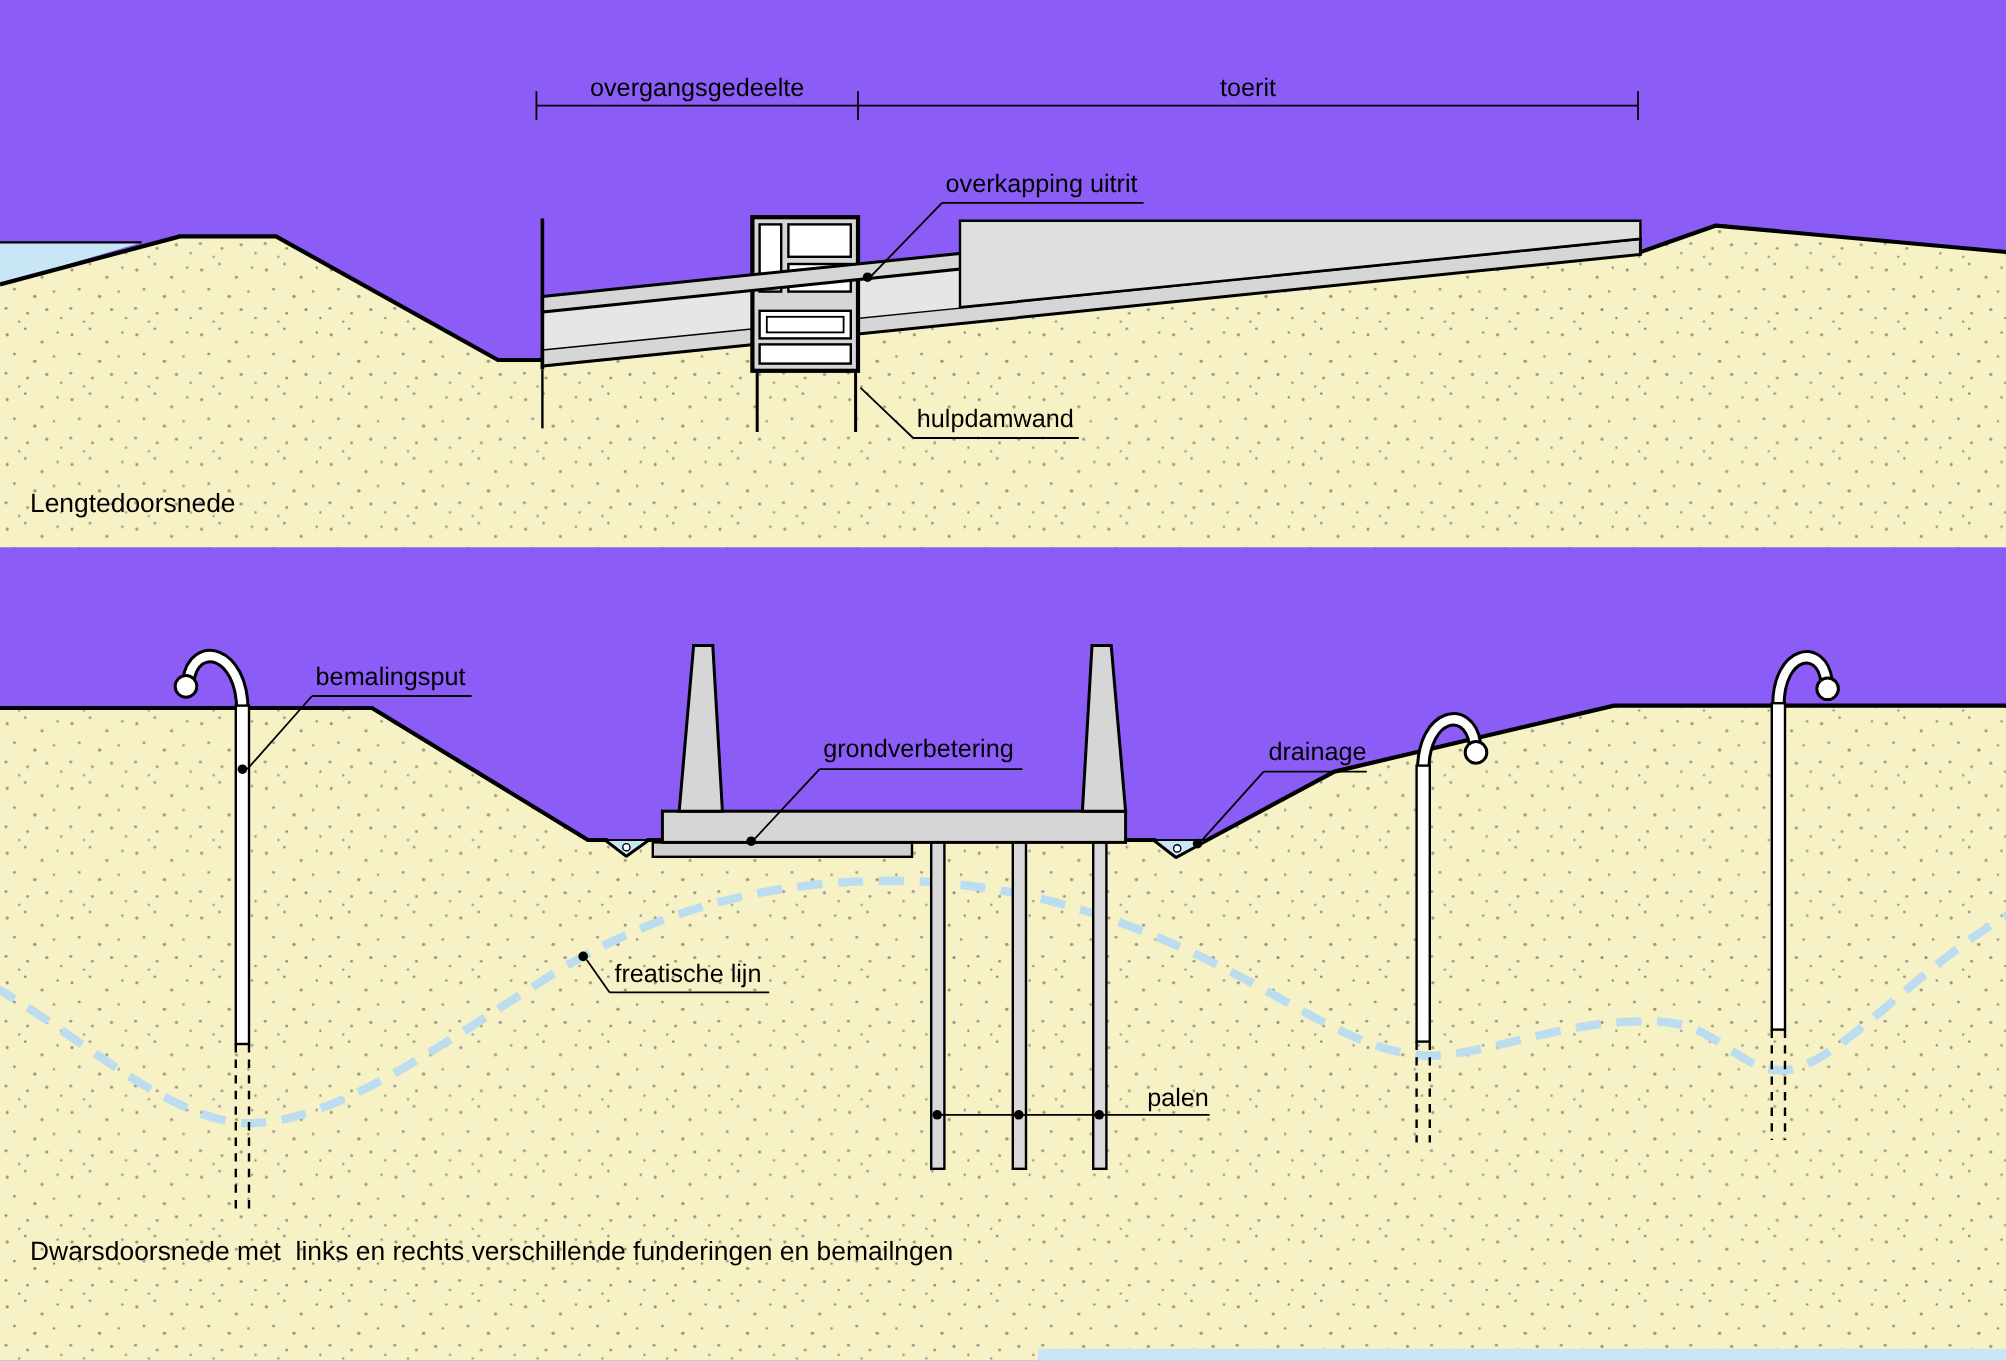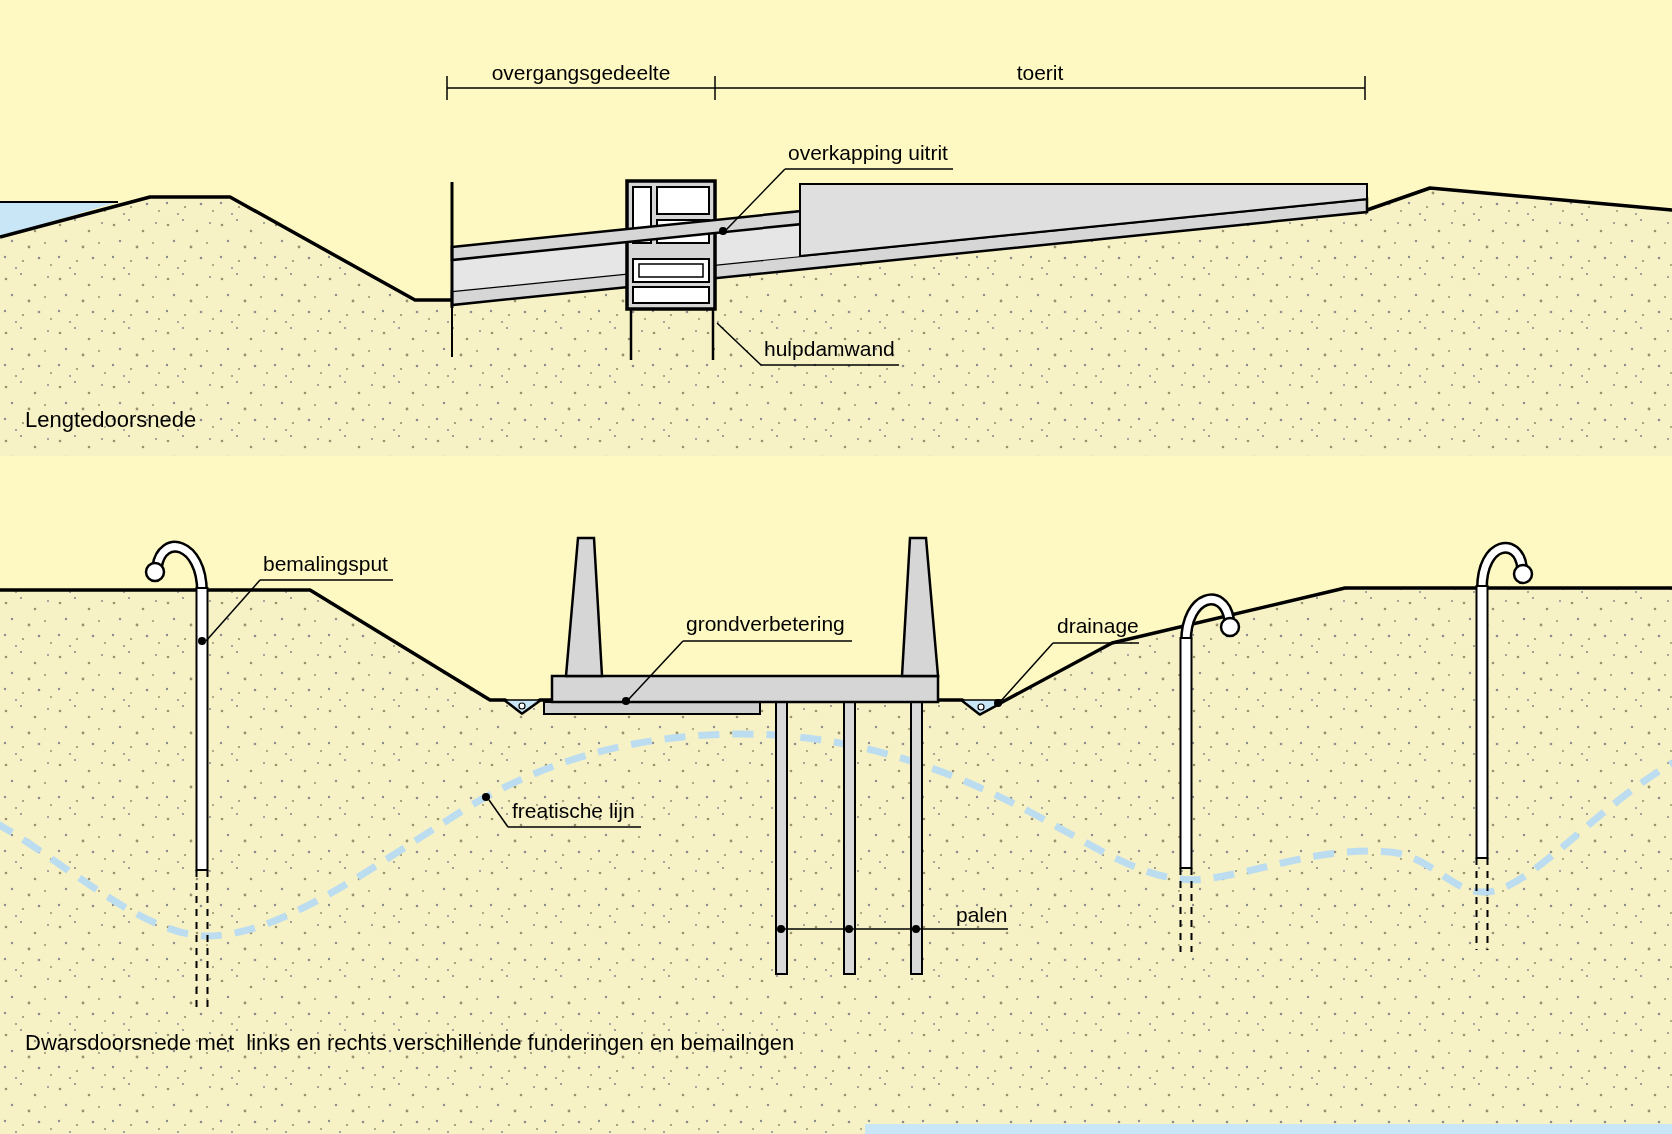--- a/index.html
+++ b/index.html
@@ -1,16 +1,16 @@
 <!DOCTYPE html>
 <html><head>
 <meta charset="utf-8">
 <style>
   html,body{margin:0;padding:0;background:#ffffff;}
-  #canvas{position:relative;width:1672px;height:1134px;background:#fef9c3;overflow:hidden;}
+  #canvas{position:relative;width:1672px;height:1134px;background:#8b5cf6;overflow:hidden;}
   svg{position:absolute;left:0;top:0;}
   text{font-family:"Liberation Sans",sans-serif;font-size:21px;fill:#000;white-space:pre;}
   text.caption{font-size:22px;}
 </style>
 </head>
 <body>
 
 <div id="canvas">
 <svg width="1672" height="1134" viewBox="0 0 1672 1134">
   <defs>

